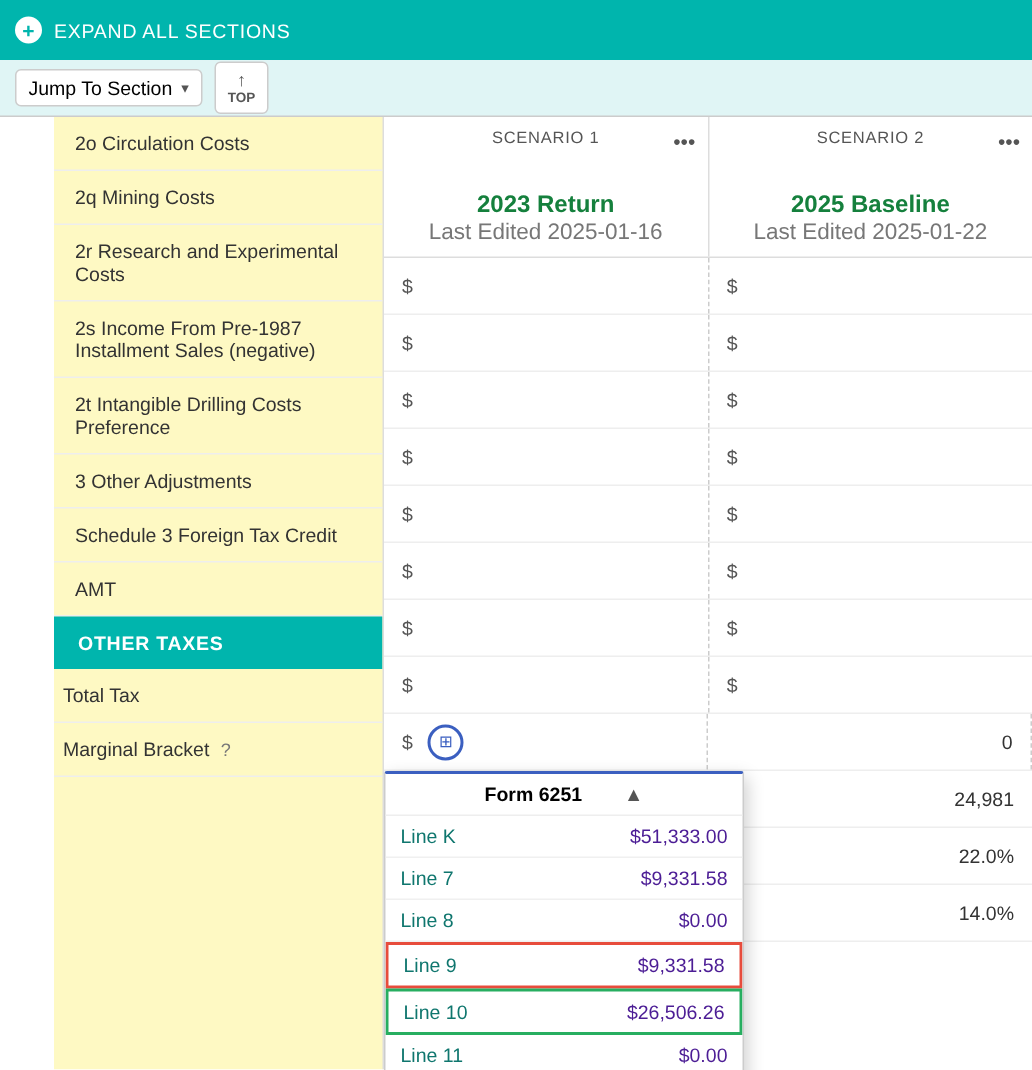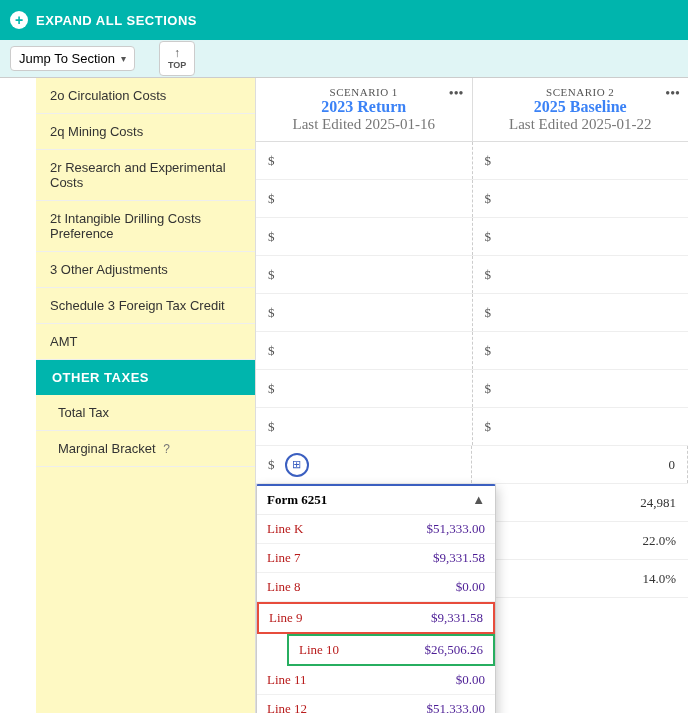--- a/index.html
+++ b/index.html
@@ -19,33 +19,33 @@
       width: 18px; height: 18px;
       background: white;
       border-radius: 50%;
       display: flex; align-items: center; justify-content: center;
       color: #00b5ad;
       font-weight: bold;
       font-size: 14px;
       flex-shrink: 0;
     }
     .expand-label {
-      font-weight: bold;
+      font-weight: normal;
       font-size: 13px;
       letter-spacing: 0.5px;
       text-transform: uppercase;
     }
 
     
     .subheader {
       background: #e0f5f5;
       display: flex;
       align-items: center;
       padding: 6px 10px;
-      gap: 24px;
+      gap: 8px;
       height: 38px;
       border-bottom: 1px solid #ccc;
     }
     .jump-dropdown {
       background: white;
       border: 1px solid #ccc;
       border-radius: 4px;
       padding: 4px 8px;
       display: flex;
       align-items: center;
@@ -95,35 +95,34 @@
     .sidebar-section {
       background: #00b5ad;
       color: white;
       padding: 10px 16px;
       font-size: 13px;
       font-weight: bold;
       letter-spacing: 0.5px;
       text-transform: uppercase;
     }
     .sidebar-row-item {
-      padding: 10px 22px;
+      padding: 10px 6px;
       border-bottom: 1px solid #eee;
       font-size: 13px;
       color: #333;
       cursor: pointer;
     }
 
     
     .scenarios {
       flex: 1;
       display: flex;
       flex-direction: column;
       overflow: hidden;
       position: relative;
-      font-family: Liberation Serif, serif;
     }
     .scenario-headers {
       display: flex;
       border-bottom: 1px solid #ddd;
     }
     .scenario-col {
       flex: 1;
       text-align: center;
       padding: 8px 10px;
       border-right: 1px solid #ddd;
@@ -132,21 +131,22 @@
     .scenario-col:last-child { border-right: none; }
     .scenario-label {
       font-size: 11px;
       color: #555;
       text-transform: uppercase;
       letter-spacing: 0.5px;
     }
     .scenario-title {
       font-size: 16px;
       font-weight: bold;
-      color: #3b82f6;
+      color: #15803d;
+      margin-top: 30px;
     }
     .scenario-date {
       font-size: 15px;
       color: #777;
     }
     .dots-menu {
       position: absolute;
       top: 8px; right: 8px;
       color: #555;
       font-size: 14px;
@@ -203,21 +203,21 @@
       background: white;
       border: 1px solid #ccc;
       border-top: 2px solid #3b5fc0;
       box-shadow: 2px 4px 12px rgba(0,0,0,0.2);
       z-index: 100;
       border-radius: 2px;
     }
     .popup-header {
       display: flex;
       align-items: center;
-      justify-content: space-between;
+      justify-content: center;
       padding: 6px 10px;
       border-bottom: 1px solid #eee;
       font-weight: bold;
       font-size: 13px;
       gap: 28px;
     }
     .popup-scroll {
       max-height: 360px;
       overflow-y: auto;
     }
@@ -228,23 +228,22 @@
       justify-content: space-between;
       padding: 6px 10px;
       font-size: 13px;
       border-bottom: 1px solid #f0f0f0;
     }
     .popup-row.highlight-red {
       border: 2px solid #e74c3c;
     }
     .popup-row.highlight-green {
       border: 2px solid #27ae60;
-      margin-left: 30px;
-    }
-    .popup-row-label { color: #b91c1c; }
+    }
+    .popup-row-label { color: #0f766e; }
     .popup-row-value { color: #4c1d95; font-weight: 500; }
   </style>
 </head>
 <body>
 
 <div class="header-bar">
   <div class="expand-icon">
     <span>+</span>
   </div>
   <span class="expand-label">EXPAND ALL SECTIONS</span>
@@ -267,20 +266,23 @@
     <div class="sidebar-item">
       <span>2o Circulation Costs</span>
     </div>
     <div class="sidebar-item">
       <span>2q Mining Costs</span>
     </div>
     <div class="sidebar-item">
       <span>2r Research and Experimental Costs</span>
     </div>
     <div class="sidebar-item">
+      <span>2s Income From Pre-1987 Installment Sales (negative)</span>
+    </div>
+    <div class="sidebar-item">
       <span>2t Intangible Drilling Costs Preference</span>
     </div>
     <div class="sidebar-item">
       <span>3 Other Adjustments</span>
     </div>
     <div class="sidebar-item">
       <span>Schedule 3 Foreign Tax Credit</span>
     </div>
     <div class="sidebar-item">
       <span>AMT</span>

